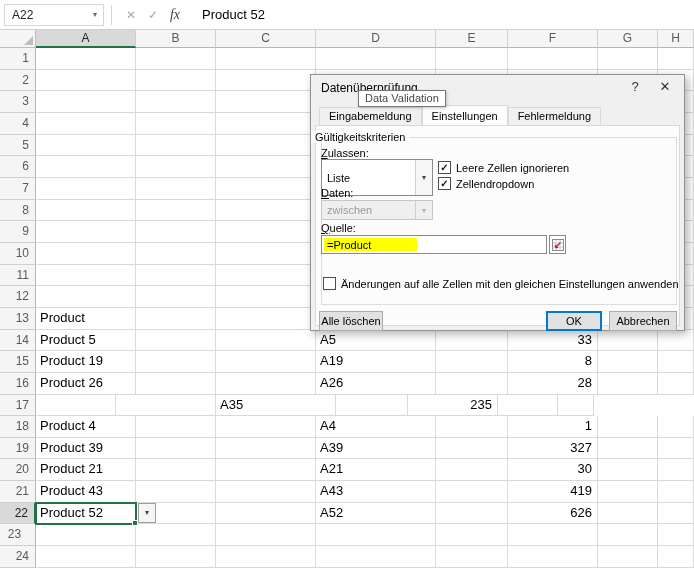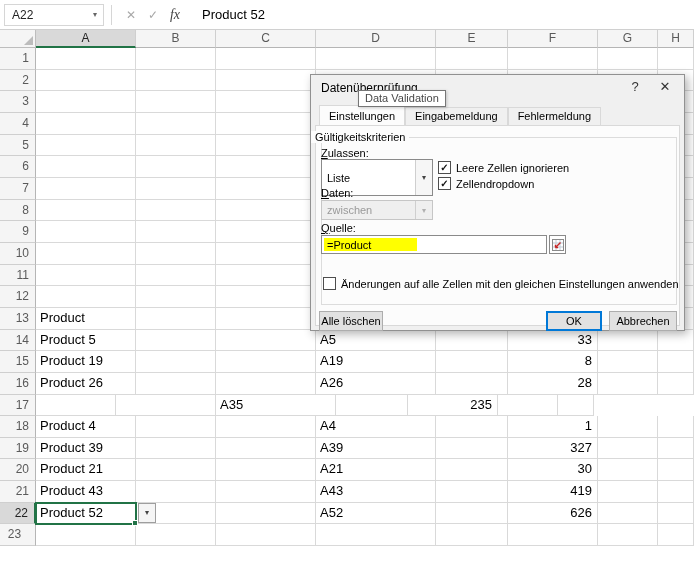--- a/index.html
+++ b/index.html
@@ -352,32 +352,43 @@
         <div class="row-header" style="width: 36px; text-align: center;">23</div>
         <div class="cell" style="width: 100px;"></div>
         <div class="cell" style="width: 80px;"></div>
         <div class="cell" style="width: 100px;"></div>
         <div class="cell" style="width: 120px;"></div>
         <div class="cell" style="width: 72px;"></div>
         <div class="cell" style="width: 90px;"></div>
         <div class="cell" style="width: 60px;"></div>
         <div class="cell" style="width: 36px;"></div>
       </div>
+      <div class="grid-row">
+        <div class="row-header" style="width: 36px;">24</div>
+        <div class="cell" style="width: 100px;"></div>
+        <div class="cell" style="width: 80px;"></div>
+        <div class="cell" style="width: 100px;"></div>
+        <div class="cell" style="width: 120px;"></div>
+        <div class="cell" style="width: 72px;"></div>
+        <div class="cell" style="width: 90px;"></div>
+        <div class="cell" style="width: 60px;"></div>
+        <div class="cell" style="width: 36px;"></div>
+      </div>
     </div>
 
   <div class="dialog">
     <div class="dlg-title">Datenüberprüfung</div>
     <div class="dlg-help">?</div>
     <div class="dlg-close">✕</div>
 
     <div class="panel"></div>
 
     <div class="tabs">
+      <div class="tab">Eingabemeldung</div>
       <div class="tab active">Einstellungen</div>
-      <div class="tab">Eingabemeldung</div>
       <div class="tab">Fehlermeldung</div>
     </div>
 
     <div class="tooltip">Data Validation</div>
 
     <div class="groupbox"></div>
     <div class="group-label">Gültigkeitskriterien</div>
 
     <div class="lbl accel" style="left:10px;top:72px;">Zulassen:</div>
     <div class="combo" style="left:10px;top:84px;width:112px;height:37px;justify-content:center;">

